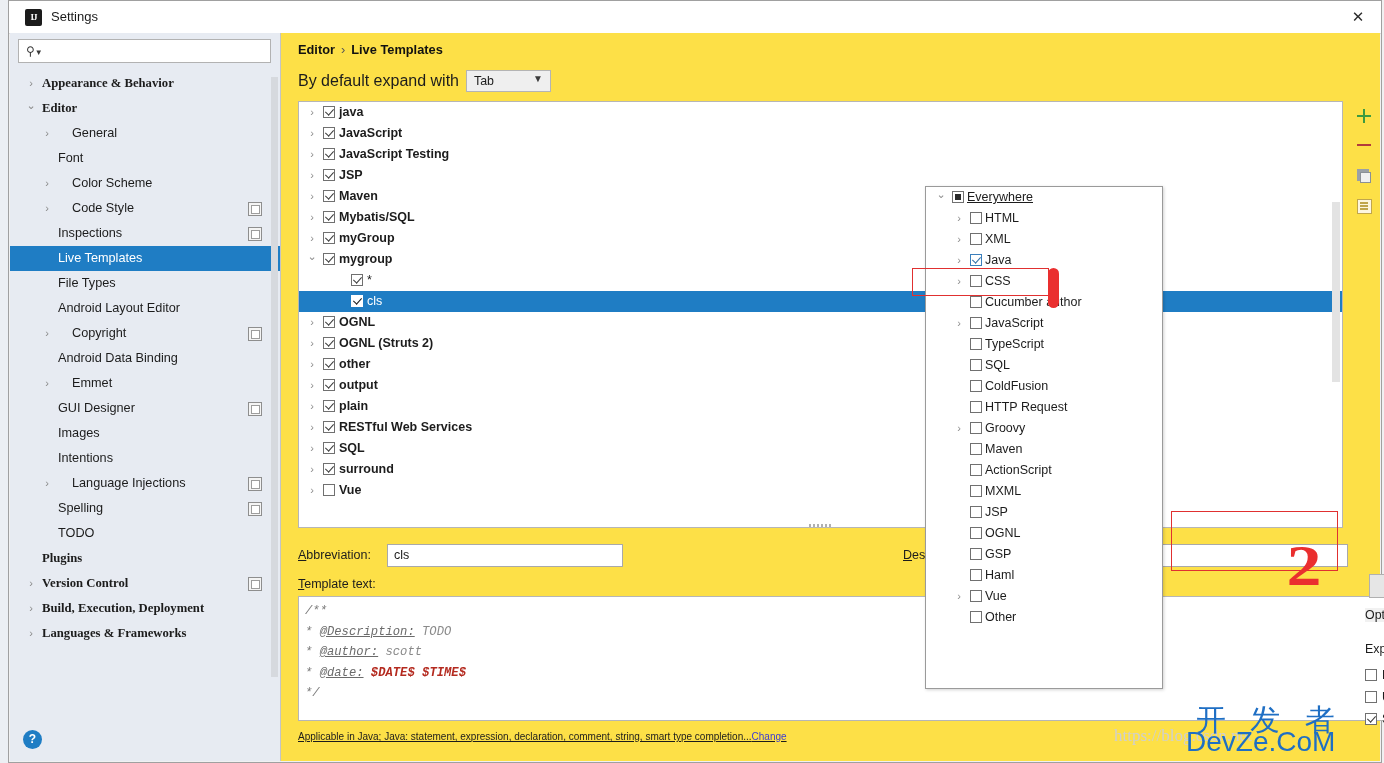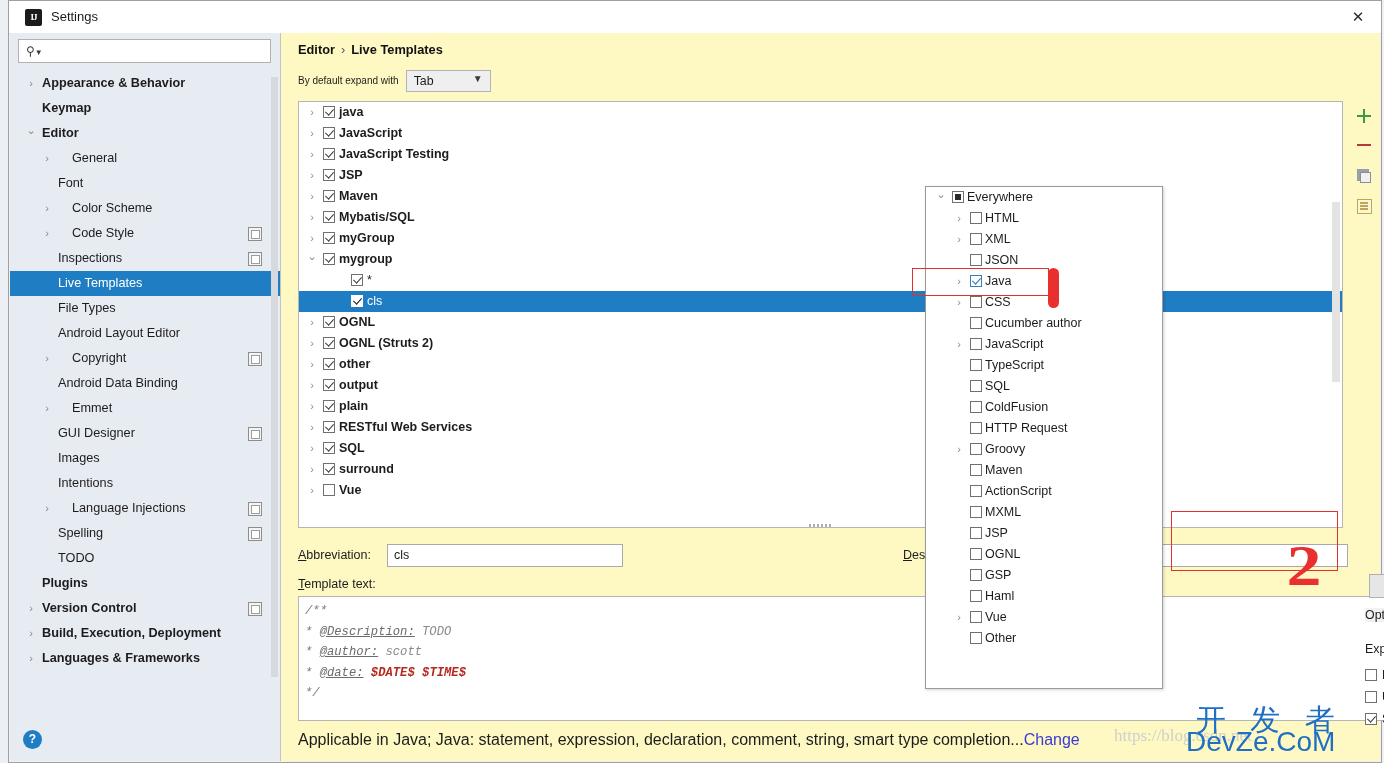--- a/index.html
+++ b/index.html
@@ -46,21 +46,21 @@
   .nav{position:absolute;left:0;top:38px;right:0;bottom:40px;overflow:hidden;}
   .nav-item{
     position:relative;height:25px;line-height:25px;padding-left:18px;
     font-size:12.7px;color:#1c1c1c;white-space:nowrap;cursor:default;
   }
   .nav-item .arrow{
     position:absolute;left:14px;top:0;width:14px;text-align:center;
     font-size:11px;color:#8a8a8a;line-height:25px;
   }
   .nav-item .lbl{display:inline-block;}
-  .nav-item.lvl0 .lbl{font-weight:bold;margin-left:14px;}
+  .nav-item.lvl0 .lbl{font-weight:bold;margin-left:14px;font-family:Liberation Serif, serif;}
   .nav-item.lvl1 .lbl{margin-left:30px;}
   .nav-item.lvl1 .arrow{left:30px;}
   .nav-item.lvl1.has-arrow .lbl{margin-left:44px;}
   .nav-item.lvl0.has-arrow .lbl{margin-left:14px;}
   .nav-item.selected{background:#1f7dc4;color:#ffffff;}
   .copy-badge{
     position:absolute;right:18px;top:6px;width:12px;height:12px;
     border:1px solid #8e8e8e;background:#f4f4f4;
   }
   .copy-badge:after{
@@ -69,25 +69,25 @@
   }
   #sidebar-scroll{
     position:absolute;right:2px;top:44px;width:7px;height:600px;background:#d6d9de;
   }
   #help-btn{
     position:absolute;left:13px;bottom:12px;width:19px;height:19px;border-radius:50%;
     background:#1f7dc4;color:#fff;font-size:12px;font-weight:bold;text-align:center;
     line-height:19px;cursor:default;
   }
   
-  #main{position:absolute;left:272px;top:32px;right:1px;bottom:1px;background:#fef9c3;}
+  #main{position:absolute;left:272px;top:32px;right:1px;bottom:1px;background:#fde047;}
   #breadcrumb{position:absolute;left:17px;top:9px;font-size:12.8px;font-weight:bold;color:#111;}
   #breadcrumb .sep{font-weight:normal;color:#555;margin:0 6px;}
   #expandrow{position:absolute;left:17px;top:37px;}
-  #expandrow .lbl{float:left;font-size:10px;line-height:22px;color:#1c1c1c;}
+  #expandrow .lbl{float:left;font-size:16px;line-height:22px;color:#1c1c1c;}
   .combo{
     float:left;margin-left:7px;width:85px;height:22px;background:#efefef;
     border:1px solid #b4b4b4;box-sizing:border-box;position:relative;cursor:default;
   }
   .combo .val{position:absolute;left:7px;top:3px;font-size:12.4px;color:#1c1c1c;}
   .combo .chev{position:absolute;right:7px;top:2px;font-size:10px;color:#3b3b3b;}
   
   #tree-panel{
     position:absolute;left:17px;top:68px;width:1045px;height:427px;
     background:#ffffff;border:1px solid #b6b6b6;box-sizing:border-box;overflow:hidden;
@@ -156,21 +156,21 @@
     position:absolute;left:17px;top:563px;width:1120px;height:125px;background:#fff;
     border:1px solid #b6b6b6;box-sizing:border-box;padding:4px 6px;
     font-family:"Liberation Mono","DejaVu Sans Mono",monospace;font-size:12.2px;
     line-height:20.5px;color:#7a7a7a;white-space:pre;overflow:hidden;
   }
   #tmpl-area .tag{color:#6b6b6b;text-decoration:underline;font-style:italic;}
   #tmpl-area .todo{color:#8a8a8a;font-style:italic;}
   #tmpl-area .var{color:#b42a1f;font-weight:bold;font-style:italic;}
   #tmpl-area .cmt{font-style:italic;}
   #applicable{
-    position:absolute;left:17px;top:698px;font-size:16px;color:#1c1c1c;white-space:nowrap;
+    position:absolute;left:17px;top:698px;font-size:10px;color:#1c1c1c;white-space:nowrap;text-decoration:underline;
   }
   #applicable .chg{color:#3b3bd4;cursor:default;}
   
   #rightcol{position:absolute;left:1078px;top:505px;width:215px;}
   #edit-var-btn{
     position:absolute;left:10px;top:36px;width:192px;height:24px;background:#e6e6e6;
     border:1px solid #b0b0b0;box-sizing:border-box;text-align:center;line-height:22px;
     font-size:12.5px;cursor:default;
   }
   #opt-fieldset{position:absolute;left:6px;top:78px;width:206px;}
@@ -234,21 +234,20 @@
     <div id="title-text">Settings</div>
     <div id="close-btn">✕</div>
   </div>
 
   <div id="sidebar">
     <div id="search-box">
       <span class="q">⚲<span class="caret">▼</span></span>
     </div>
     <div class="nav" id="nav-list">
         <div class="nav-item lvl0 has-arrow"><span class="arrow">›</span><span class="lbl">Appearance &amp; Behavior</span></div>
-        <div class="nav-item lvl0"><span class="lbl">Keymap</span></div>
         <div class="nav-item lvl0 has-arrow"><span class="arrow" style="line-height: 19px;">⌄</span><span class="lbl">Editor</span></div>
         <div class="nav-item lvl1 has-arrow"><span class="arrow">›</span><span class="lbl">General</span></div>
         <div class="nav-item lvl1"><span class="lbl">Font</span></div>
         <div class="nav-item lvl1 has-arrow"><span class="arrow">›</span><span class="lbl">Color Scheme</span></div>
         <div class="nav-item lvl1 has-arrow"><span class="arrow">›</span><span class="lbl">Code Style</span><span class="copy-badge"></span></div>
         <div class="nav-item lvl1"><span class="lbl">Inspections</span><span class="copy-badge"></span></div>
         <div class="nav-item lvl1 selected"><span class="lbl">Live Templates</span></div>
         <div class="nav-item lvl1"><span class="lbl">File Types</span></div>
         <div class="nav-item lvl1"><span class="lbl">Android Layout Editor</span></div>
         <div class="nav-item lvl1 has-arrow"><span class="arrow">›</span><span class="lbl">Copyright</span><span class="copy-badge"></span></div>
@@ -370,24 +369,23 @@
       
       
       
     </div>
 
   </div>
 </div>
 
 <div id="popup">
   <div id="pop-list">
-      <div class="pop-row"><span class="arw" style="left: 8px; line-height: 15px;">⌄</span><span style="margin-left: 26px;"><span class="cb square"></span><span class="txt">Everywhere</span></span></div>
+      <div class="pop-row"><span class="arw" style="left: 8px; line-height: 15px;">⌄</span><span style="margin-left: 26px; text-decoration: underline;"><span class="cb square"></span><span class="txt">Everywhere</span></span></div>
       <div class="pop-row"><span class="arw" style="left: 26px;">›</span><span style="margin-left: 44px;"><span class="cb"></span><span class="txt">HTML</span></span></div>
       <div class="pop-row"><span class="arw" style="left: 26px;">›</span><span style="margin-left: 44px;"><span class="cb"></span><span class="txt">XML</span></span></div>
-      <div class="pop-row"><span style="margin-left: 44px;"><span class="cb"></span><span class="txt">JSON</span></span></div>
       <div class="pop-row"><span class="arw" style="left: 26px;">›</span><span style="margin-left: 44px;"><span class="cb checked blue"></span><span class="txt">Java</span></span></div>
       <div class="pop-row"><span class="arw" style="left: 26px;">›</span><span style="margin-left: 44px;"><span class="cb"></span><span class="txt">CSS</span></span></div>
       <div class="pop-row"><span style="margin-left: 44px;"><span class="cb"></span><span class="txt">Cucumber author</span></span></div>
       <div class="pop-row"><span class="arw" style="left: 26px;">›</span><span style="margin-left: 44px;"><span class="cb"></span><span class="txt">JavaScript</span></span></div>
       <div class="pop-row"><span style="margin-left: 44px;"><span class="cb"></span><span class="txt">TypeScript</span></span></div>
       <div class="pop-row"><span style="margin-left: 44px;"><span class="cb"></span><span class="txt">SQL</span></span></div>
       <div class="pop-row"><span style="margin-left: 44px;"><span class="cb"></span><span class="txt">ColdFusion</span></span></div>
       <div class="pop-row"><span style="margin-left: 44px;"><span class="cb"></span><span class="txt">HTTP Request</span></span></div>
       <div class="pop-row"><span class="arw" style="left: 26px;">›</span><span style="margin-left: 44px;"><span class="cb"></span><span class="txt">Groovy</span></span></div>
       <div class="pop-row"><span style="margin-left: 44px;"><span class="cb"></span><span class="txt">Maven</span></span></div>

